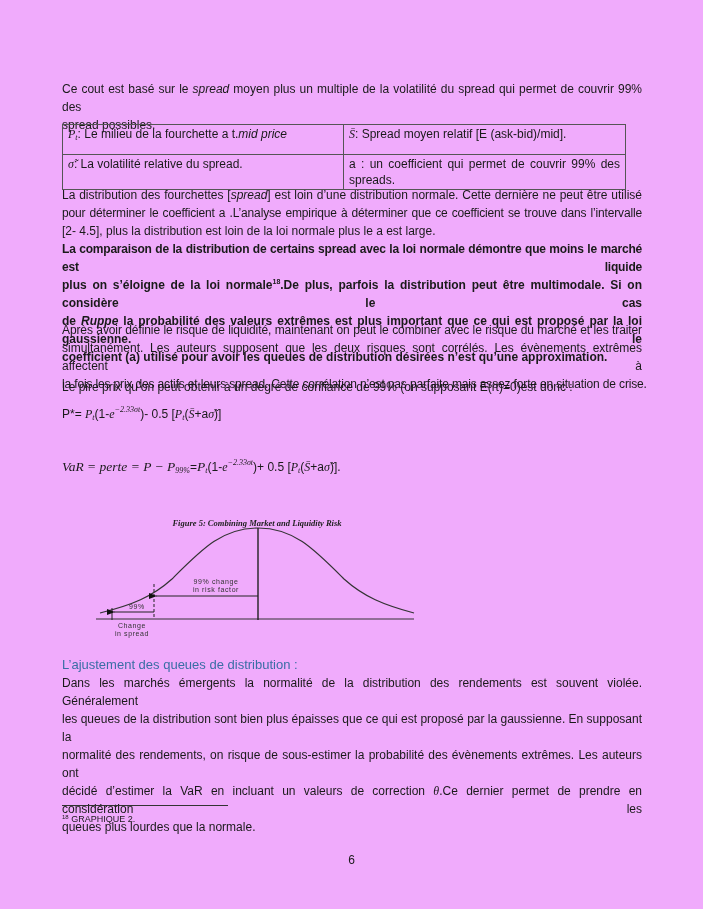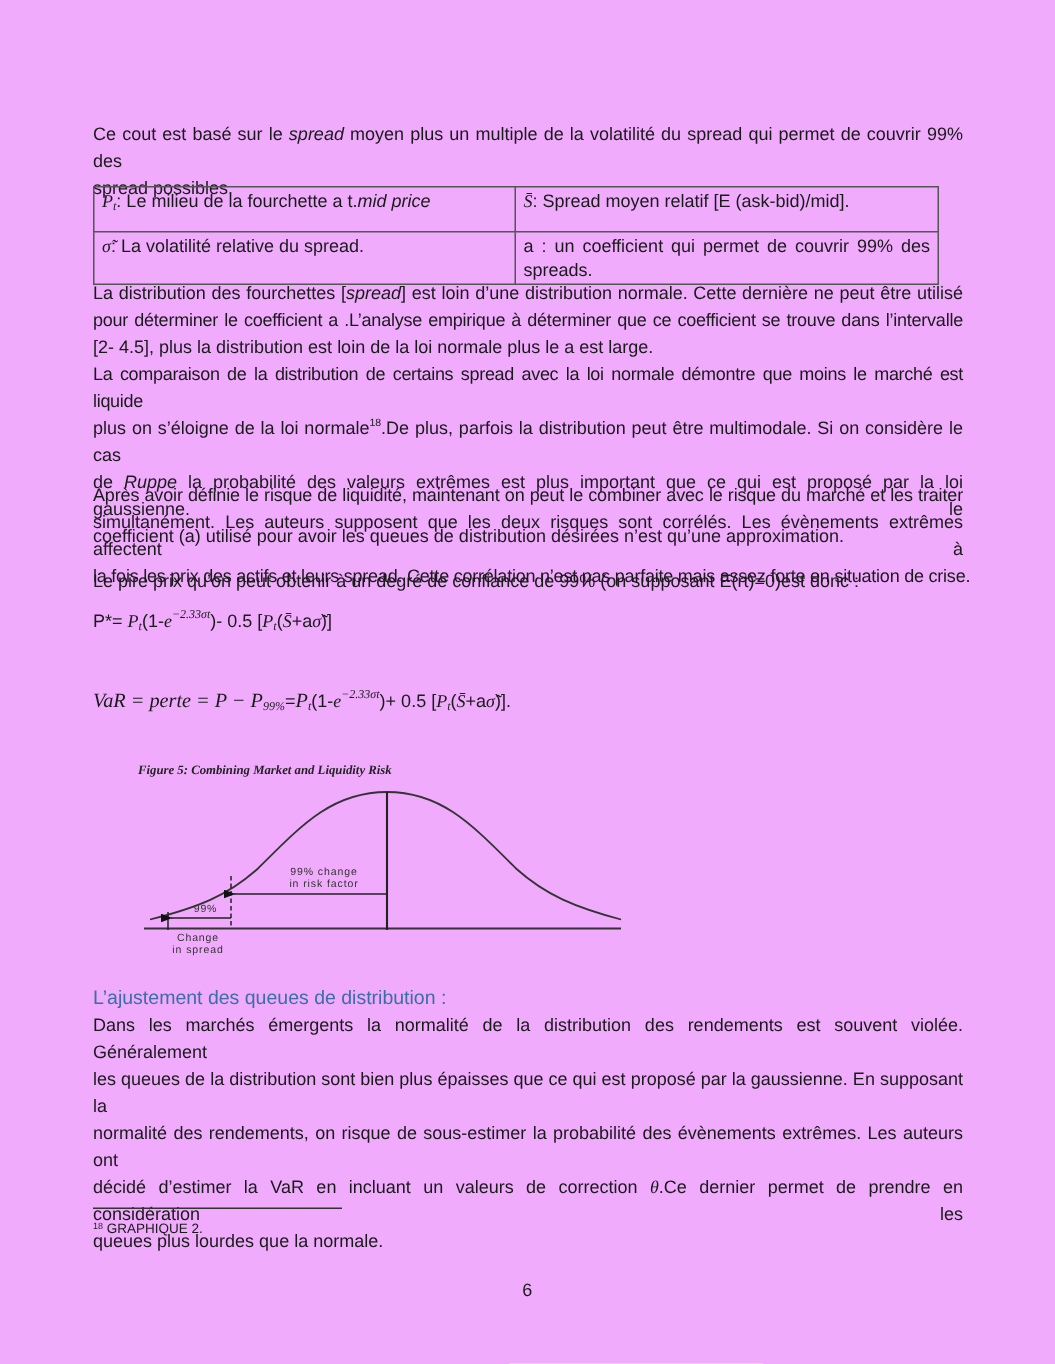--- a/index.html
+++ b/index.html
@@ -17,21 +17,21 @@
                font-size: 12px; }
   table.defs td { border: 1px solid #555; vertical-align: top; padding: 1px 5px; line-height: 16px; }
   table.defs tr.r1 td { height: 27px; }
   table.defs tr.r2 td { height: 31px; }
   .heading { position: absolute; left: 62px; top: 657px; font-size: 13px; color: #3a6ea5; }
   .fn-rule { position: absolute; left: 62px; top: 805px; width: 166px; border-top: 1px solid #333; }
   .fn { position: absolute; left: 62px; top: 814px; font-size: 9px; }
   .fn sup { font-size: 6px; vertical-align: 3px; }
   .pagenum { position: absolute; left: 0; width: 703px; top: 853px; text-align: center; font-size: 12px; }
   .fig { position: absolute; left: 92px; top: 505px; width: 330px; height: 135px; }
-  .fig-title { position: absolute; left: 0; width: 330px; top: 3px; 
+  .fig-title { position: absolute; left: 0; width: 330px; top: 13px; text-align: center;
                font-family: "Liberation Serif", serif; font-weight: bold; font-style: italic; font-size: 8.5px; color: #222; }
   .fig-lbl { position: absolute; font-family: Liberation Sans, sans-serif; font-size: 7px; line-height: 8px;
              text-align: center; color: #333; letter-spacing: 0.6px; }
 </style>
 </head>
 <body>
 
 <div class="page">
 
   <div class="p" style="top:80px;">
@@ -51,21 +51,21 @@
     </tr>
   </tbody>
     </table>
 
   <div class="p" style="top:186px;">
     <span class="ln j"><span>La distribution des fourchettes [</span><i>spread</i><span>] est loin d’une distribution normale. Cette dernière ne peut être utilisé</span></span>
     <span class="ln j" style="letter-spacing:-0.15px;">pour déterminer le coefficient a .L’analyse empirique à déterminer que ce coefficient se trouve dans l’intervalle</span>
     <span class="ln">[2- 4.5], plus la distribution est loin de la loi normale plus le a est large.</span>
   </div>
 
-  <div class="p" style="top:240px;">
+  <div class="p" style="top:240px;font-weight:bold;">
     <span class="ln j" style="letter-spacing:-0.2px;">La comparaison de la distribution de certains spread avec la loi normale démontre que moins le marché est liquide</span>
     <span class="ln j"><span>plus on s’éloigne de la loi normale</span><sup>18</sup><span>.De plus, parfois la distribution peut être multimodale. Si on considère le cas</span></span>
     <span class="ln j"><span>de </span><i>Ruppe</i><span> la  probabilité des valeurs extrêmes est plus important que ce qui est proposé par la loi gaussienne. le</span></span>
     <span class="ln">coefficient (a) utilisé pour avoir les queues de distribution désirées n’est qu’une approximation.</span>
   </div>
 
   <div class="p" style="top:321px;">
     <span class="ln j" style="letter-spacing:-0.1px;">Après avoir définie  le risque de liquidité, maintenant on peut le combiner avec le risque du marché et les traiter</span>
     <span class="ln j">simultanément. Les auteurs supposent que les deux risques sont corrélés. Les évènements extrêmes affectent à</span>
     <span class="ln" style="letter-spacing:-0.15px;">la fois les prix des actifs et leurs spread. Cette corrélation n’est pas parfaite mais assez forte en situation de crise.</span>

